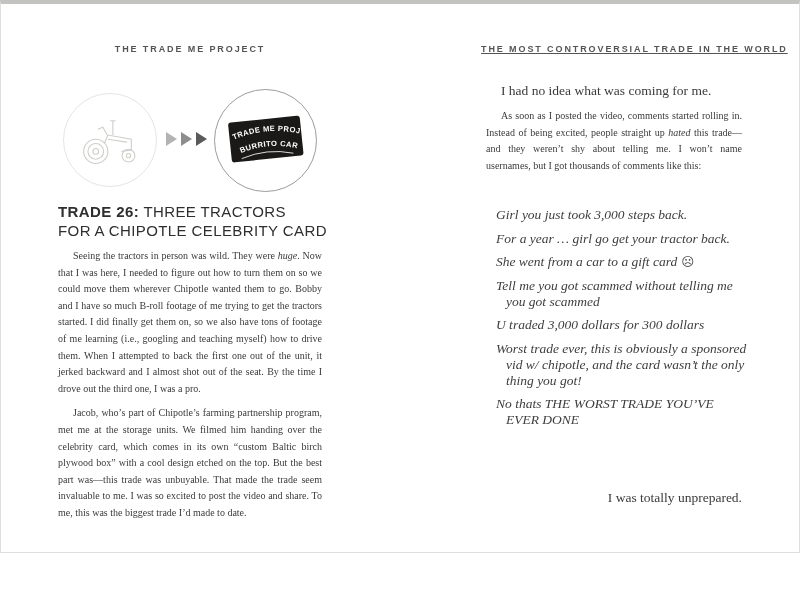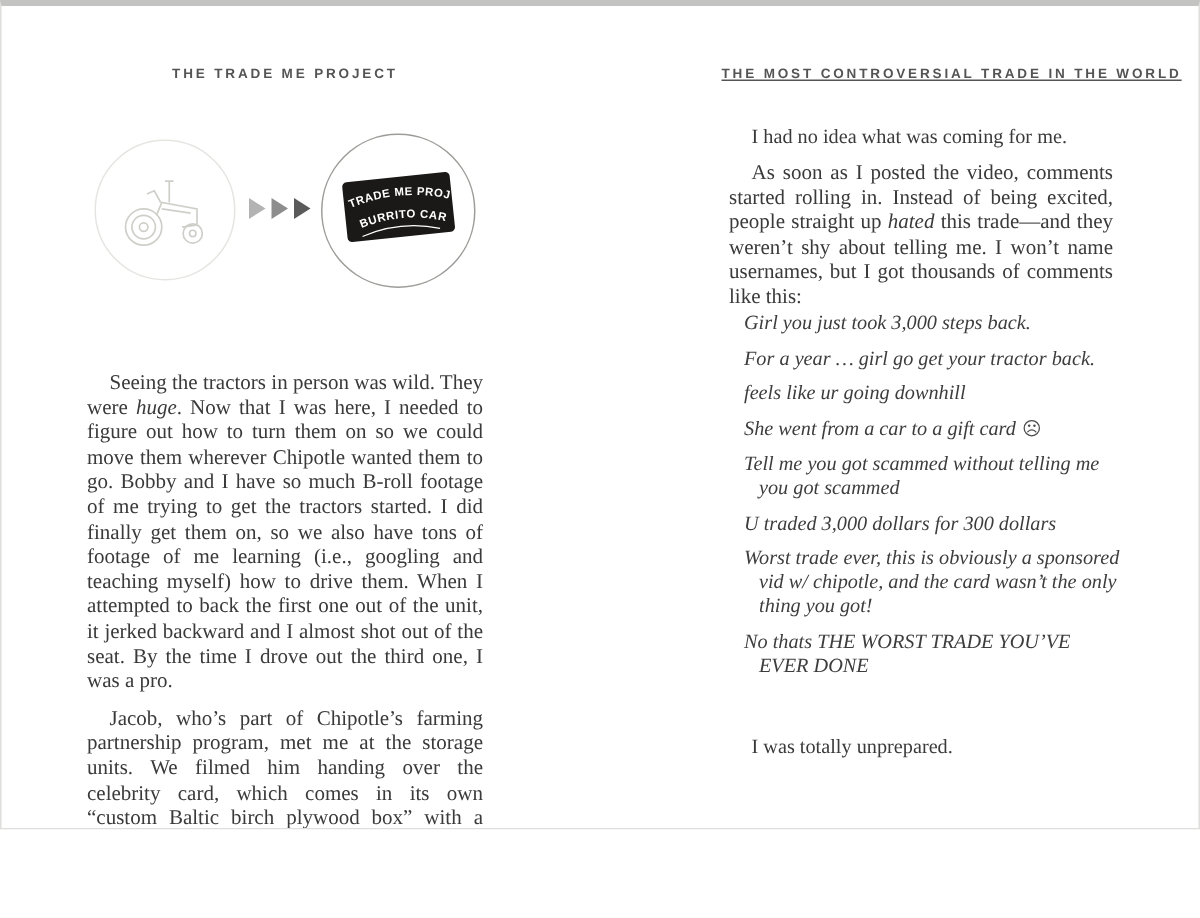--- a/index.html
+++ b/index.html
@@ -46,31 +46,31 @@
     font-family: "Liberation Sans", "DejaVu Sans", sans-serif;
     font-size: 15px; font-weight: normal; letter-spacing: 0.4px;
     color: #2e2e2e; line-height: 19px;
   }
   .trade-heading .h-line { display: block; white-space: nowrap; }
   .h-bold { font-weight: bold; }
 
   
   .body-text { position: absolute; left: 57px; top: 244px; width: 264px; }
   .para {
-    margin: 0; font-size: 14px; line-height: 16.6px;
+    margin: 0; font-size: 10px; line-height: 16.6px;
     text-align: justify; text-indent: 15px;
   }
   .para + .para { margin-top: 8px; }
   .right-para { position: absolute; left: 85px; top: 104px; width: 256px; }
   .body-line {
     position: absolute; left: 85px; margin: 0;
     font-size: 13.5px; line-height: 16.6px; text-indent: 15px;
   }
   .intro   { top: 79px;  width: 256px; font-family: Liberation Serif, serif; }
-  .closing { top: 486px; width: 256px; }
+  .closing { top: 486px; width: 256px; text-align: right; }
 
   
   .comments { position: absolute; left: 95px; top: 203px; width: 252px; }
   .comment {
     margin: 0 0 7.5px 0; font-style: italic; font-size: 13.5px;
     line-height: 16px; color: #3d3d3d;
     padding-left: 10px; text-indent: -10px;
   }
   .emoji {
     font-style: normal; font-family: "DejaVu Sans", sans-serif;
@@ -132,40 +132,43 @@
             </text>
             <text class="badge-text" font-size="7.6">
               <textPath href="#arc2" startOffset="2">BURRITO CARD</textPath>
             </text>
             <path d="M13 41 Q39 33 65 41" stroke="#ffffff" stroke-width="0.8" fill="none"></path>
           </svg>
         </div>
       </div>
     </div>
 
+    <h1 class="trade-heading">
+      <span class="h-line"><span class="h-bold">TRADE 26:</span><span> THREE TRACTORS</span></span>
+      <span class="h-line">FOR A CHIPOTLE CELEBRITY CARD</span>
+    </h1>
 
     <div class="body-text">
       <p class="para"><span>Seeing the tractors in person was wild. They were </span><em>huge</em><span>. Now that I was here, I needed to figure out how to turn them on so we could move them wherever Chipotle wanted them to go. Bobby and I have so much B-roll footage of me trying to get the tractors started. I did finally get them on, so we also have tons of footage of me learning (i.e., googling and teaching myself) how to drive them. When I attempted to back the first one out of the unit, it jerked backward and I almost shot out of the seat. By the time I drove out the third one, I was a pro.</span></p>
       <p class="para">Jacob, who’s part of Chipotle’s farming partnership program, met me at the storage units. We filmed him handing over the celebrity card, which comes in its own “custom Baltic birch plywood box” with a cool design etched on the top. But the best part was—this trade was unbuyable. That made the trade seem invaluable to me. I was so excited to post the video and share. To me, this was the biggest trade I’d made to date.</p>
     </div>
 
     <footer class="folio">186</footer>
   </section>
 
   <section class="page right">
     <header class="running-head">THE MOST CONTROVERSIAL TRADE IN THE WORLD</header>
 
     <p class="body-line intro">I had no idea what was coming for me.</p>
 
     <p class="para right-para"><span>As soon as I posted the video, comments started rolling in. Instead of being excited, people straight up </span><em>hated</em><span> this trade—and they weren’t shy about telling me. I won’t name usernames, but I got thousands of comments like this:</span></p>
 
     <div class="comments">
       <p class="comment"><span>Girl you just took 3,000 steps back.</span></p>
       <p class="comment"><span>For a year … girl go get your tractor back.</span></p>
-      <p class="comment"><span>feels like ur going downhill</span></p>
       <p class="comment"><span>She went from a car to a gift card</span><span class="emoji">☹</span></p>
       <p class="comment"><span>Tell me you got scammed without telling me you got scammed</span></p>
       <p class="comment"><span>U traded 3,000 dollars for 300 dollars</span></p>
       <p class="comment"><span>Worst trade ever, this is obviously a sponsored vid w/ chipotle, and the card wasn’t the only thing you got!</span></p>
       <p class="comment"><span>No thats THE WORST TRADE YOU’VE EVER DONE</span></p>
     </div>
 
     <p class="body-line closing">I was totally unprepared.</p>
 
     <footer class="folio">187</footer>

